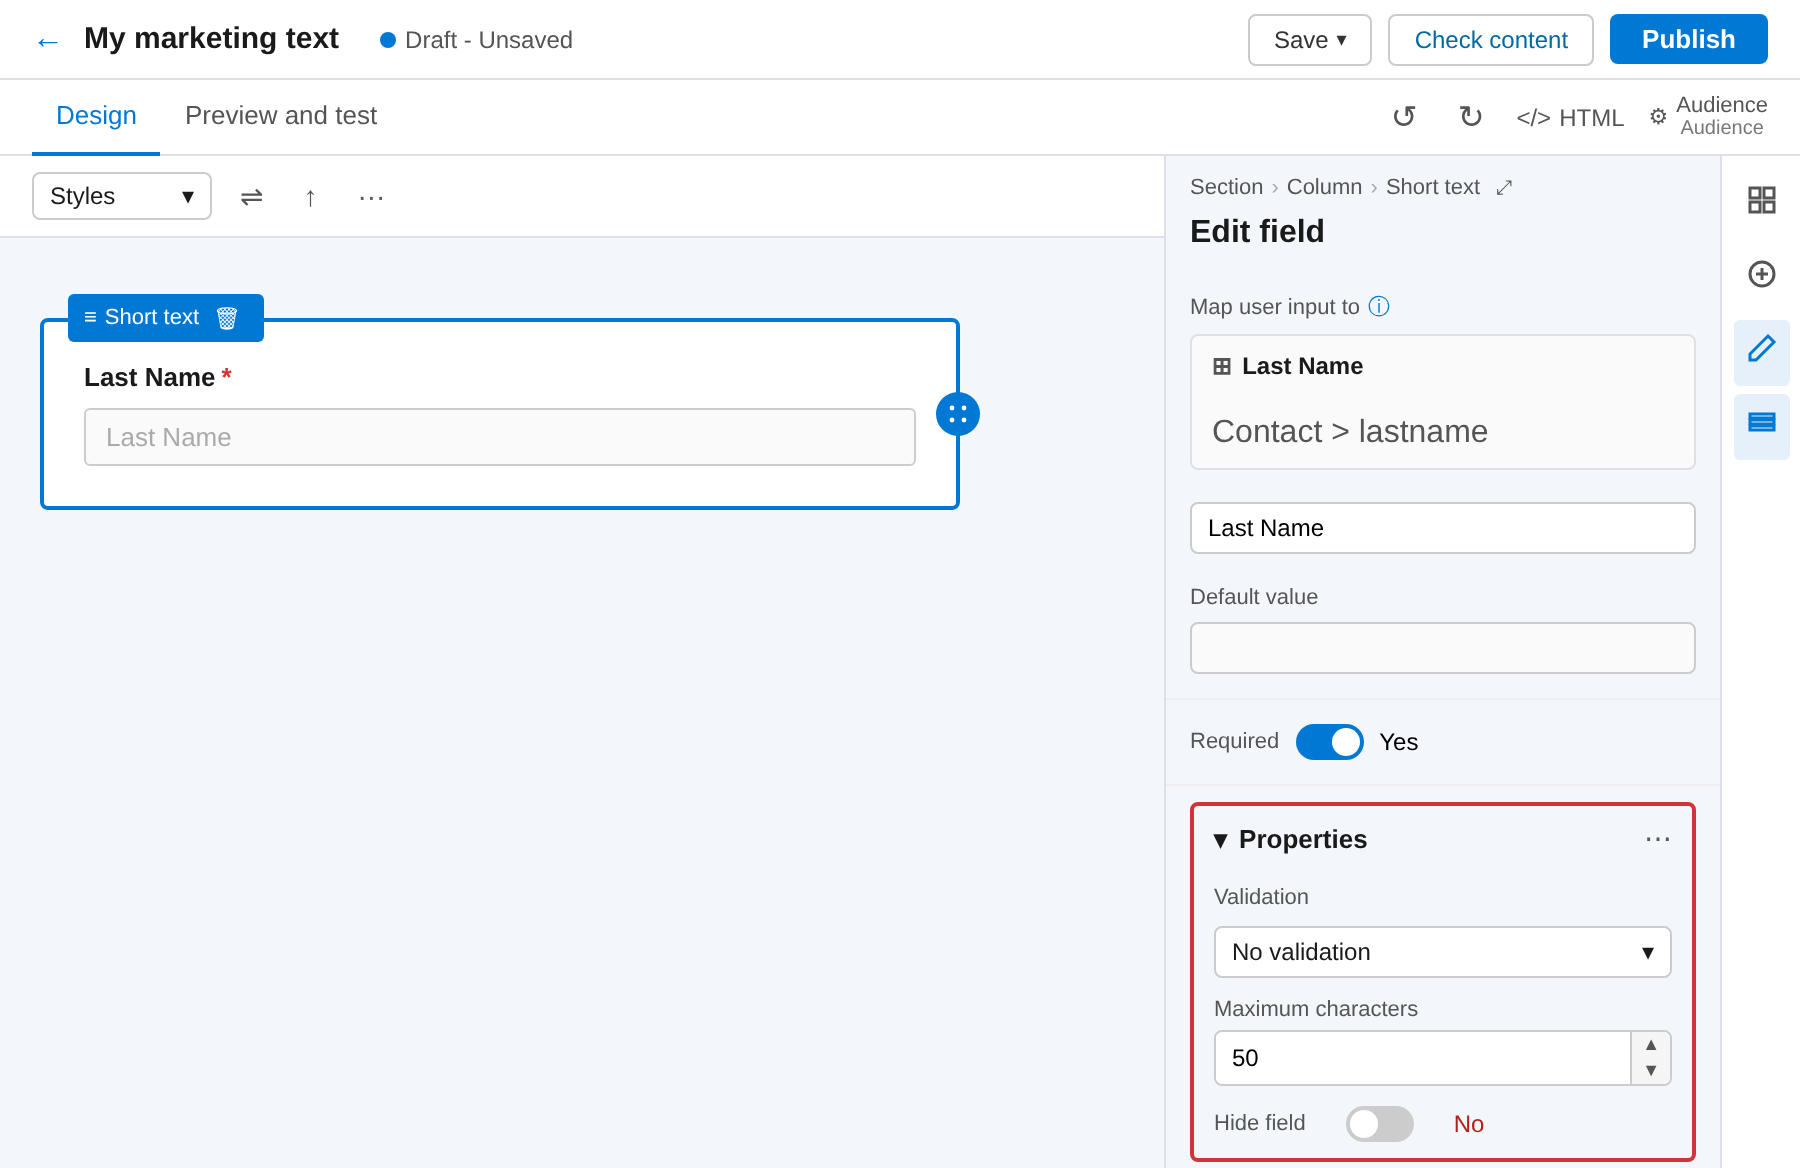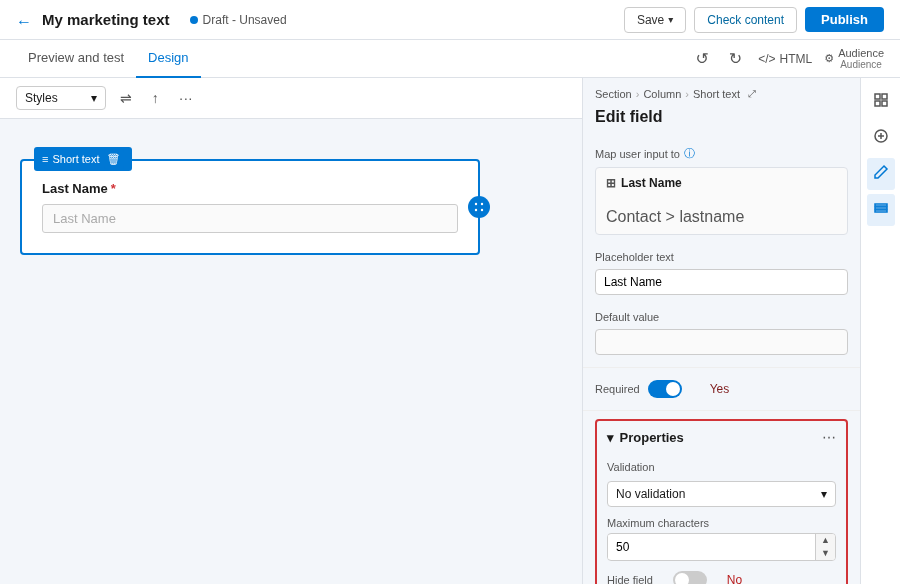--- a/index.html
+++ b/index.html
@@ -62,21 +62,21 @@
     .map-input-name { font-size: 12px; font-weight: 600; display: flex; align-items: center; gap: 5px; }
     .map-input-sub { font-size: 16px; color: #555; margin-top: 18px; }
 
     .panel-text-input { width: 100%; border: 1px solid #ccc; border-radius: 4px; padding: 5px 8px; font-size: 12px; }
 
     .divider { height: 1px; background: #eee; margin: 4px 0; }
 
     .required-row { display: flex; align-items: center; gap: 8px; padding: 8px 12px; }
     .toggle { width: 34px; height: 18px; background: #0078d4; border-radius: 9px; position: relative; cursor: pointer; }
     .toggle-thumb { width: 14px; height: 14px; background: #fff; border-radius: 50%; position: absolute; top: 2px; right: 2px; }
-    .required-label { font-size: 12px; color: #7f1d1d; margin-left: 20px; }
+    .required-label { font-size: 12px; color: #000000; }
 
     
     .properties-section { border: 2px solid #d13438; border-radius: 4px; margin: 8px 12px; }
     .properties-header { display: flex; align-items: center; padding: 8px 10px; cursor: pointer; justify-content: space-between; }
     .properties-title { display: flex; align-items: center; gap: 6px; font-size: 13px; font-weight: 600; }
     .properties-more { color: #555; font-size: 14px; background: none; border: none; cursor: pointer; }
 
     .properties-body { padding: 8px 10px; }
     .validation-label { font-size: 11px; color: #555; margin-bottom: 8px; }
     .validation-select { width: 100%; border: 1px solid #ccc; border-radius: 4px; padding: 5px 8px; font-size: 12px; display: flex; justify-content: space-between; align-items: center; background: #fff; cursor: pointer; }
@@ -112,22 +112,22 @@
     <button class="btn-check">
       <span>Check content</span>
     </button>
     <button class="btn-publish">
       <span>Publish</span>
     </button>
   </div>
 </div>
 
 <div class="nav-tabs">
+  <div class="nav-tab active">Design</div>
   <div class="nav-tab">Preview and test</div>
-  <div class="nav-tab active">Design</div>
   <div class="nav-tabs-spacer"></div>
   <div class="nav-actions">
     <button class="nav-icon-btn">↺</button>
     <button class="nav-icon-btn">↻</button>
     <div class="nav-html">
       <span>&lt;/&gt;</span>
       <span>HTML</span>
     </div>
     <div class="nav-audience">
       <span>⚙</span>
@@ -199,21 +199,20 @@
         <div class="map-input-box">
           <div class="map-input-name">
             <span style="font-size:12px; color:#555;">⊞</span>
             <span>Last Name</span>
           </div>
           <div class="map-input-sub">Contact &gt; lastname</div>
         </div>
       </div>
 
       <div class="panel-field-group">
-        <div class="panel-field-label">Placeholder text</div>
         <input type="text" class="panel-text-input" value="Last Name" style="">
       </div>
 
       <div class="panel-field-group">
         <div class="panel-field-label">Default value</div>
         <input type="text" class="panel-text-input" style="background: rgb(250, 250, 250);">
       </div>
 
       <div class="divider"></div>
 

